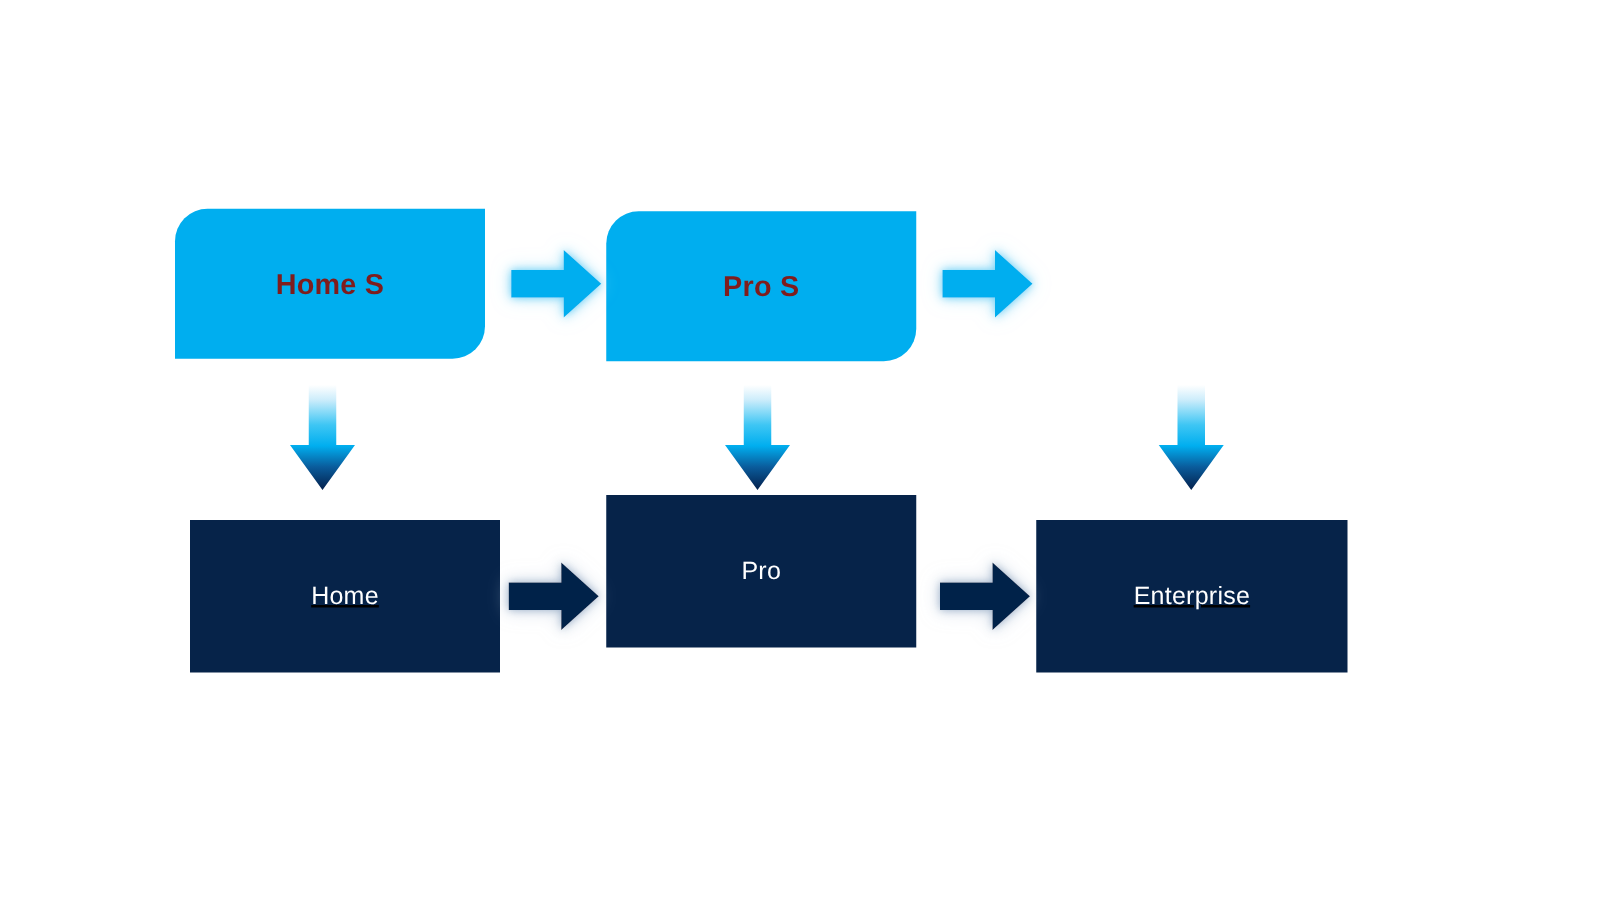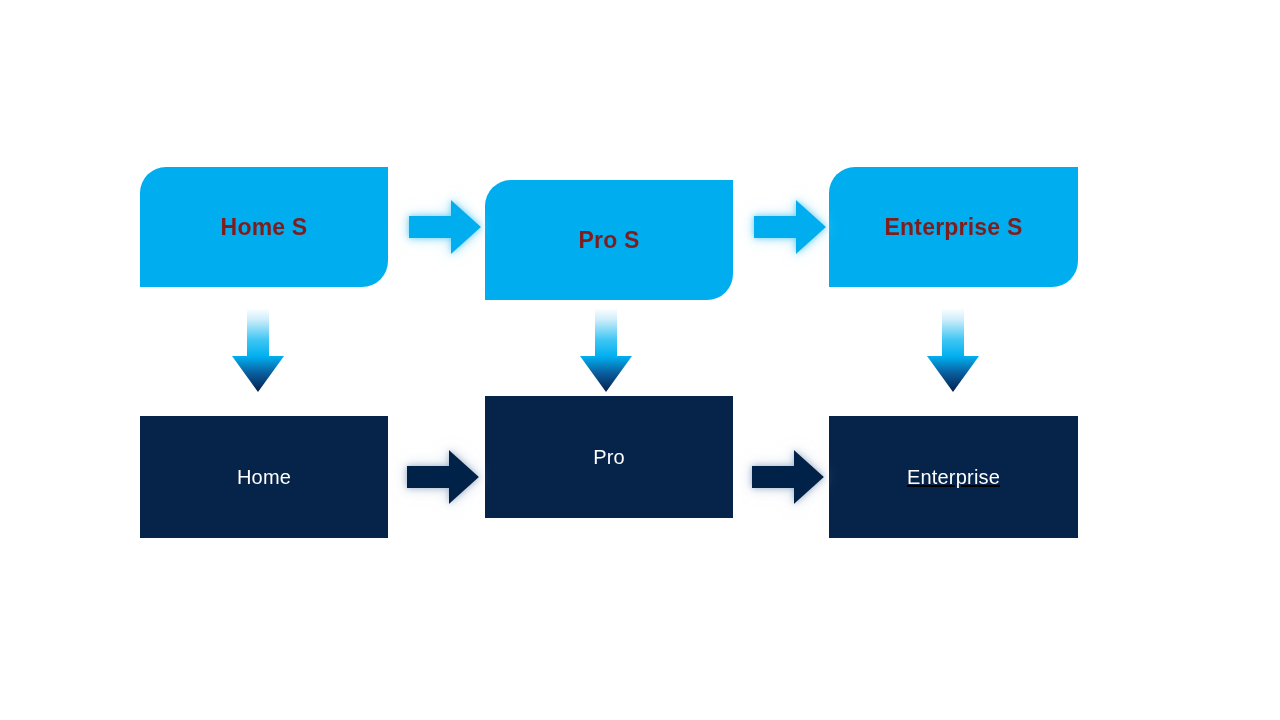--- a/index.html
+++ b/index.html
@@ -101,27 +101,24 @@
         <feDropShadow dx="0" dy="0" stdDeviation="3.2" flood-color="#8FA6C2" flood-opacity="0.85"></feDropShadow>
         <feDropShadow dx="0" dy="0" stdDeviation="7" flood-color="#B9C8DB" flood-opacity="0.55"></feDropShadow>
       </filter>
     </defs>
   </svg>
 
   <div class="node-top" style="left:140px; top:167px; width:248px; height:120px;">
     <span class="node-label">Home S</span>
   </div>
 
-  <div class="node-top" style="left:485px; top:180px; width:248px; height:120px;">
+  <div class="node-top" style="left:485px; top:169px; width:248px; height:120px;">
     <span class="node-label">Pro S</span>
   </div>
 
-  <div class="node-top" style="left:829px; top:167px; width:249px; height:120px;">
-    <span class="node-label">Enterprise S</span>
-  </div>
 
   <div class="arrow arrow-right-top" style="left:407px; top:196px;">
     <svg viewBox="0 0 76 62" width="76" height="62">
       <polygon points="2,20 44,20 44,4 74,31 44,58 44,42 2,42" fill="#00AEEF" filter="url(#glowCyan)"></polygon>
     </svg>
   </div>
 
   <div class="arrow arrow-right-top" style="left:752px; top:196px;">
     <svg viewBox="0 0 76 62" width="76" height="62">
       <polygon points="2,20 44,20 44,4 74,31 44,58 44,42 2,42" fill="#00AEEF" filter="url(#glowCyan)"></polygon>
@@ -139,21 +136,21 @@
       <polygon points="17,0 39,0 39,48 54,48 28,84 2,48 17,48" fill="url(#downGrad)"></polygon>
     </svg>
   </div>
 
   <div class="arrow arrow-down" style="left:925px; top:308px;">
     <svg viewBox="0 0 56 86" width="56" height="86">
       <polygon points="17,0 39,0 39,48 54,48 28,84 2,48 17,48" fill="url(#downGrad)"></polygon>
     </svg>
   </div>
 
-  <div class="node-bottom" style="left:140px; top:416px; width:248px; height:122px;">
+  <div class="node-bottom" style="left:152px; top:416px; width:248px; height:122px;text-decoration:underline;">
     <span class="node-label">Home</span>
   </div>
 
   <div class="node-bottom" style="left:485px; top:396px; width:248px; height:122px;">
     <span class="node-label">Pro</span>
   </div>
 
   <div class="node-bottom" style="left:829px; top:416px; width:249px; height:122px;text-decoration:underline;">
     <span class="node-label">Enterprise</span>
   </div>

